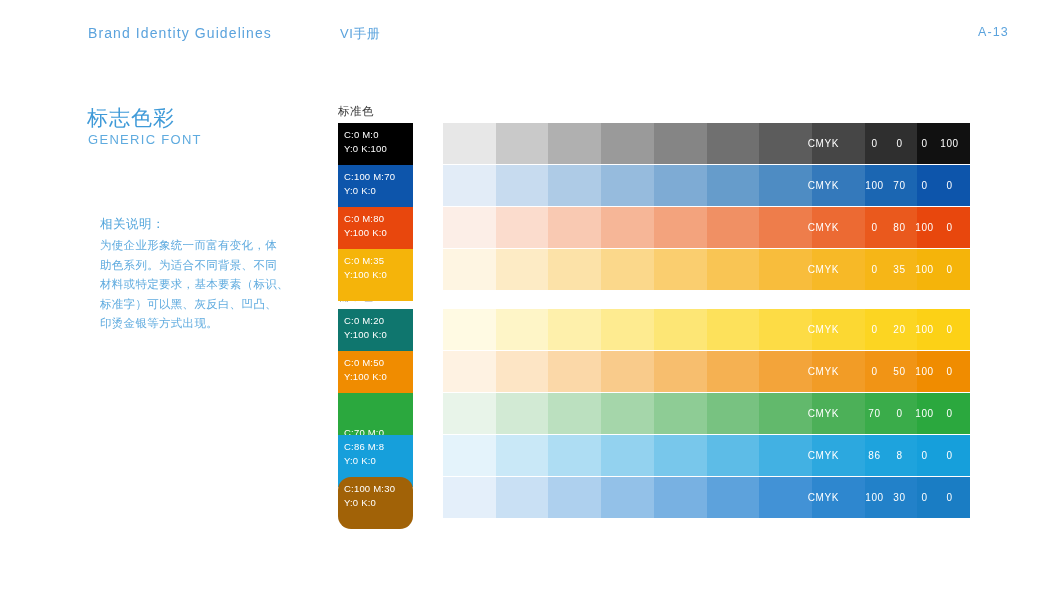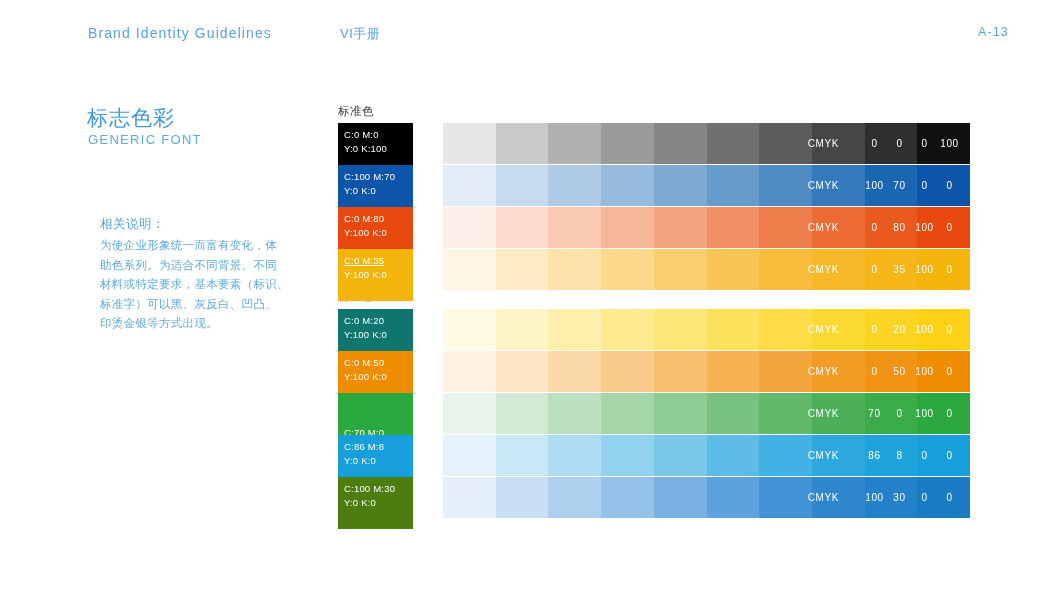--- a/index.html
+++ b/index.html
@@ -140,21 +140,21 @@
           <div class="cmyk-vals" style="color: rgb(255, 255, 255);">
             <b>0</b>
             <b>80</b>
             <b>100</b>
             <b>0</b>
           </div>
         </div>
       </div>
       <div class="row" style="top: 249px; width: 632px;">
         <div class="chip" style="background: rgb(245, 180, 10);">
-          <span style="color: rgb(255, 255, 255); text-decoration: underline;">C:0 M:35</span>
+          <span style="color: rgb(255, 255, 255);">C:0 M:35</span>
           <span style="color: rgb(255, 255, 255);">Y:100 K:0</span>
         </div>
         <div class="bar">
           <i style="background: rgb(254, 245, 226);"></i>
           <i style="background: rgb(253, 235, 197);"></i>
           <i style="background: rgb(252, 226, 168);"></i>
           <i style="background: rgb(251, 216, 139);"></i>
           <i style="background: rgb(250, 206, 111);"></i>
           <i style="background: rgb(249, 197, 84);"></i>
           <i style="background: rgb(248, 189, 60);"></i>
@@ -264,21 +264,21 @@
           <div class="cmyk-word" style="color: rgb(255, 255, 255);">CMYK</div>
           <div class="cmyk-vals" style="color: rgb(255, 255, 255);">
             <b>86</b>
             <b>8</b>
             <b>0</b>
             <b>0</b>
           </div>
         </div>
       </div>
       <div class="row" style="top: 477px; width: 632px;">
-        <div class="chip" style="background: #4d7c0f;">
+        <div class="chip" style="background: #a16207; border-radius: 13px;">
           <span style="color: rgb(255, 255, 255);">C:100 M:30</span>
           <span style="color: rgb(255, 255, 255);">Y:0 K:0</span>
         </div>
         <div class="bar">
           <i style="background: rgb(228, 239, 250);"></i>
           <i style="background: rgb(201, 224, 244);"></i>
           <i style="background: rgb(174, 208, 238);"></i>
           <i style="background: rgb(147, 193, 232);"></i>
           <i style="background: rgb(120, 177, 226);"></i>
           <i style="background: rgb(93, 162, 220);"></i>

